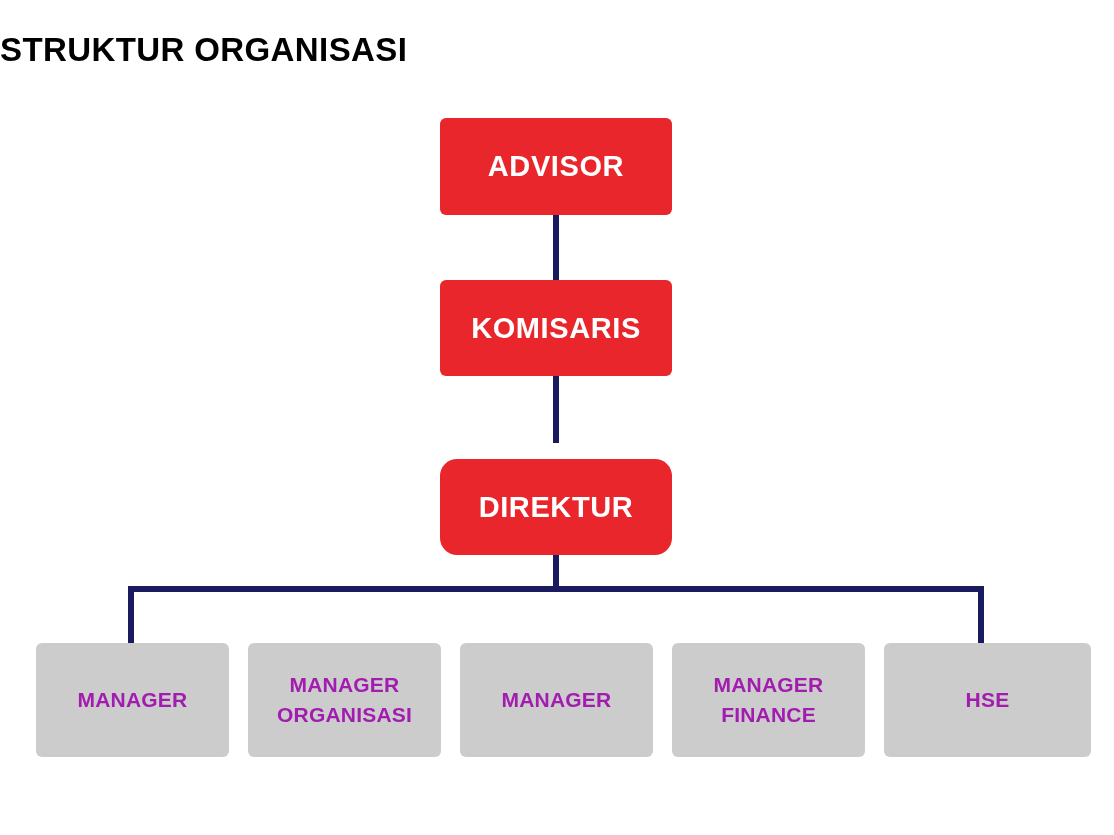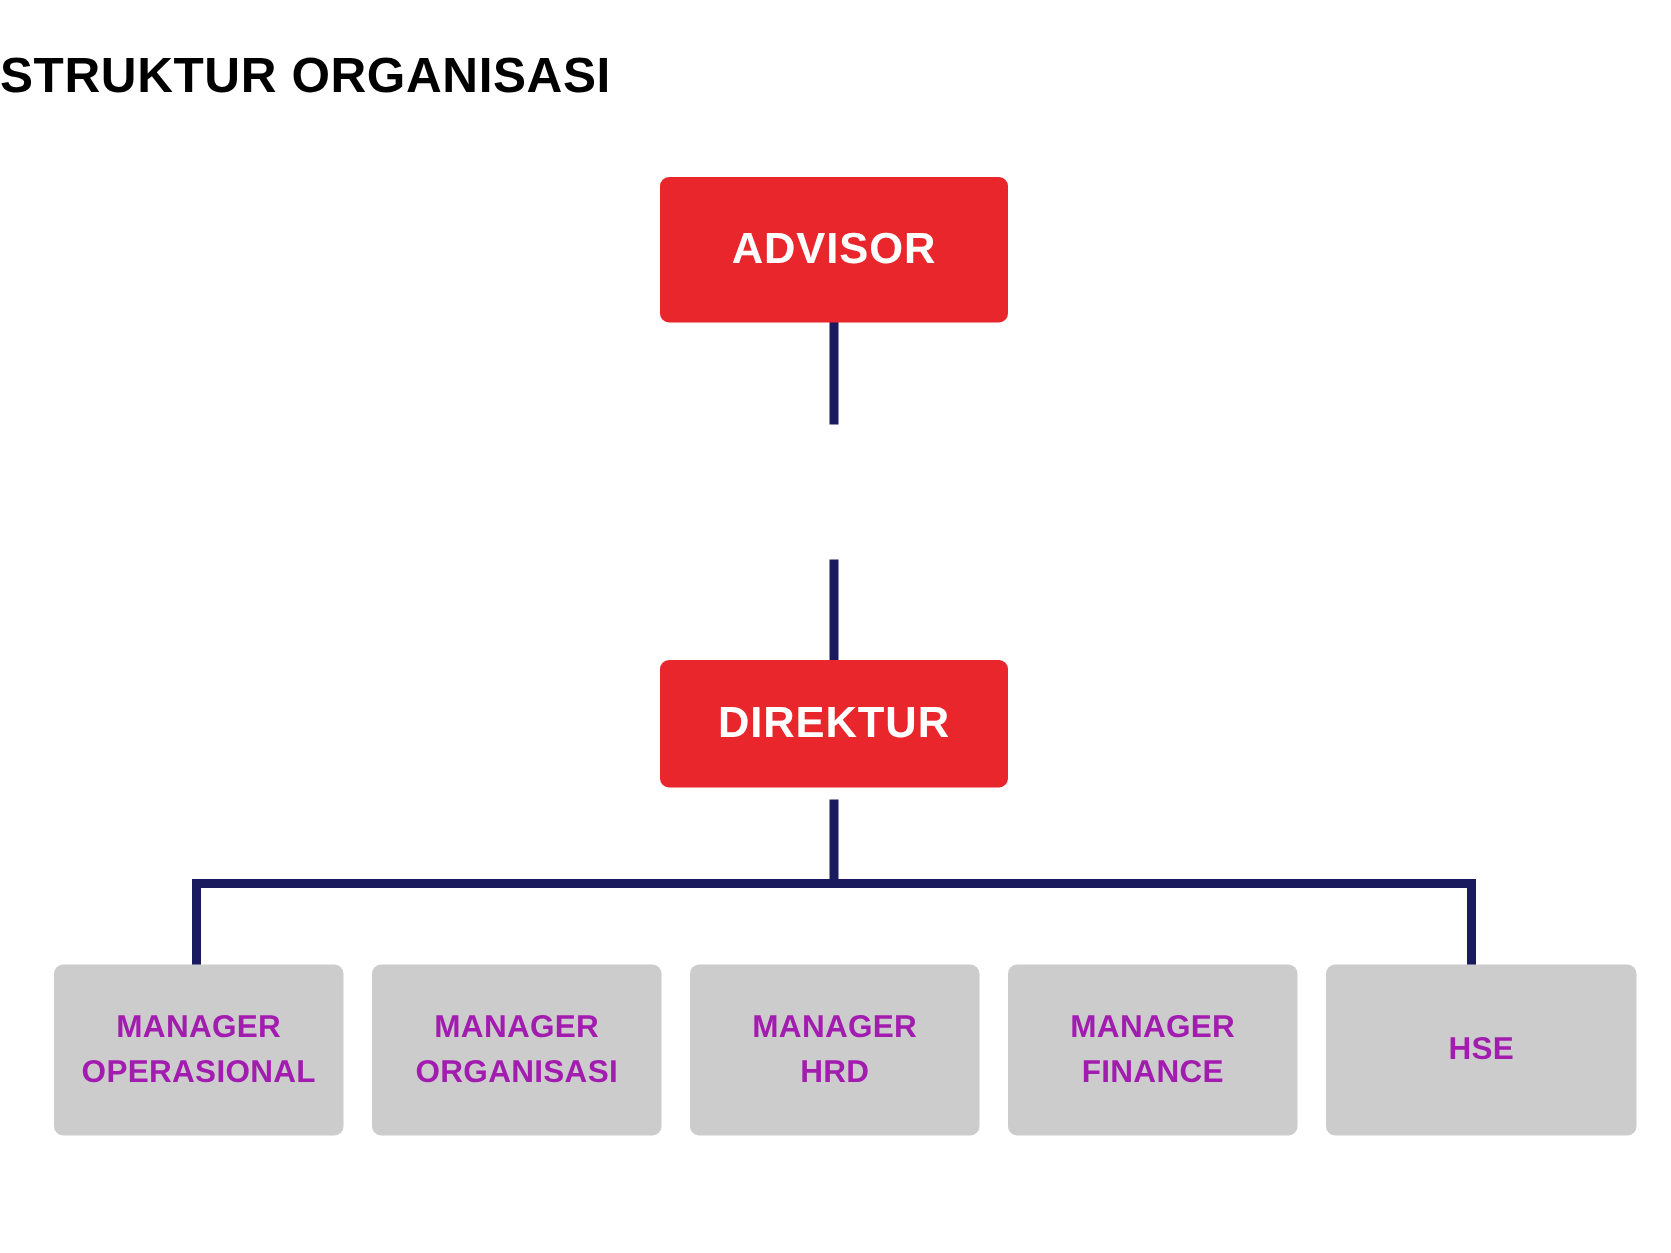--- a/index.html
+++ b/index.html
@@ -100,43 +100,44 @@
   <div class="connector h" style="left:128px; top:586px; width:856px;"></div>
 
   <div class="connector v" style="left:128px; top:586px; height:58px;"></div>
 
   <div class="connector v" style="left:978px; top:586px; height:58px;"></div>
 
   <div class="node exec" style="left:440px; top:118px; width:232px; height:97px;">
     <span class="label">ADVISOR</span>
   </div>
 
+  <div class="node exec" style="left:440px; top:280px; width:232px; height:96px;">
+    <span class="label">KOMISARIS</span>
+  </div>
 
-  <div class="node exec" style="left:440px; top:440px; width:232px; height:85px;">
+  <div class="node exec" style="left:440px; top:459px; width:232px; height:96px;border-radius:17px;">
     <span class="label">DIREKTUR</span>
   </div>
 
   <div class="node unit" style="left:36px; top:643px; width:193px; height:114px;">
     <span class="label">
       <span>MANAGER</span>
-      <span class="l2">OPERASIONAL</span>
     </span>
   </div>
 
   <div class="node unit" style="left:248px; top:643px; width:193px; height:114px;">
     <span class="label">
       <span>MANAGER</span>
       <span class="l2">ORGANISASI</span>
     </span>
   </div>
 
   <div class="node unit" style="left:460px; top:643px; width:193px; height:114px;">
     <span class="label">
       <span>MANAGER</span>
-      <span class="l2">HRD</span>
     </span>
   </div>
 
   <div class="node unit" style="left:672px; top:643px; width:193px; height:114px;">
     <span class="label">
       <span>MANAGER</span>
       <span class="l2">FINANCE</span>
     </span>
   </div>
 

